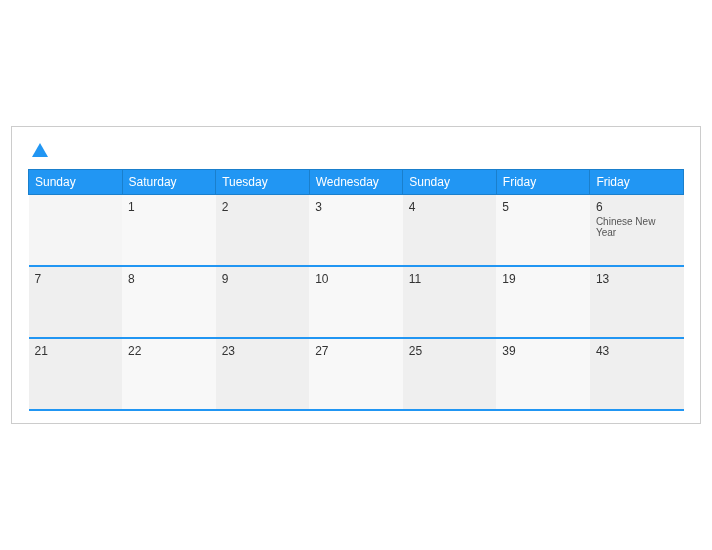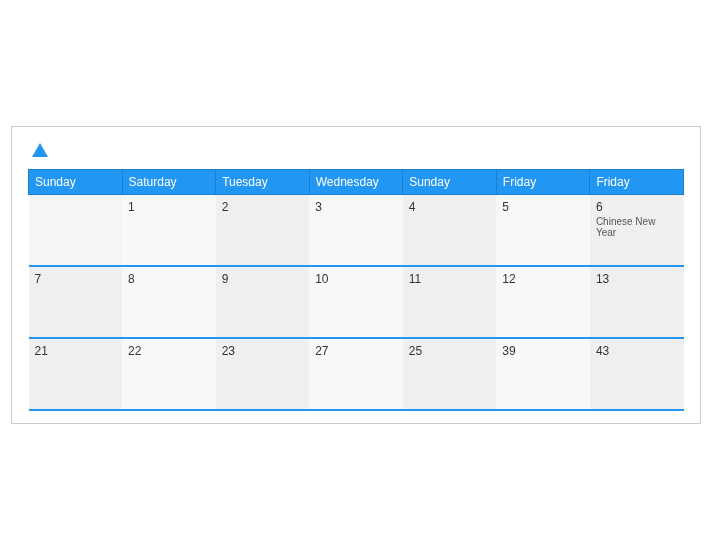--- a/index.html
+++ b/index.html
@@ -170,21 +170,21 @@
           <td>
             <span class="day-num">9</span>
           </td>
           <td>
             <span class="day-num">10</span>
           </td>
           <td>
             <span class="day-num">11</span>
           </td>
           <td>
-            <span class="day-num">12</span>
+            <span class="day-num">19</span>
           </td>
           <td>
             <span class="day-num">13</span>
           </td>
         </tr>
         <tr>
           <td>
             <span class="day-num">21</span>
           </td>
           <td>

